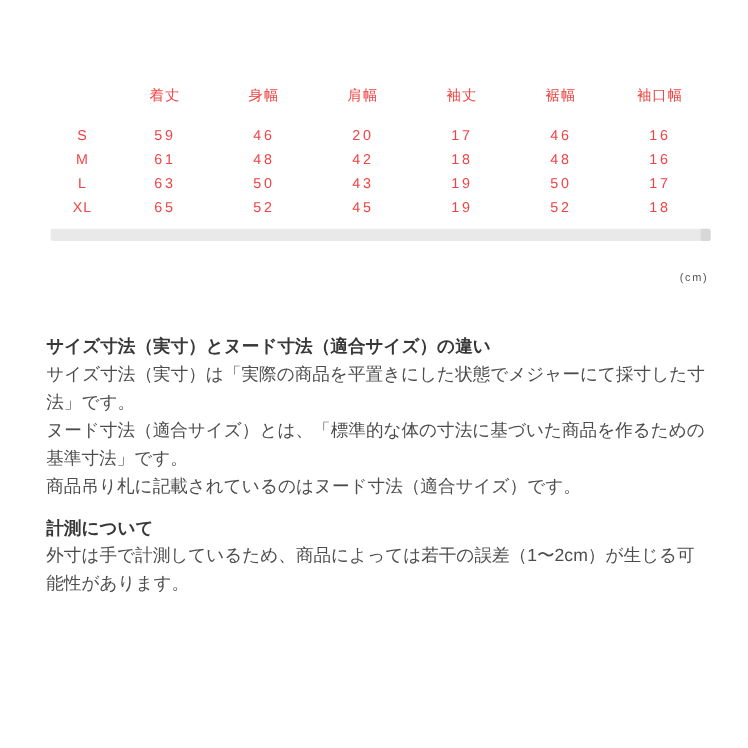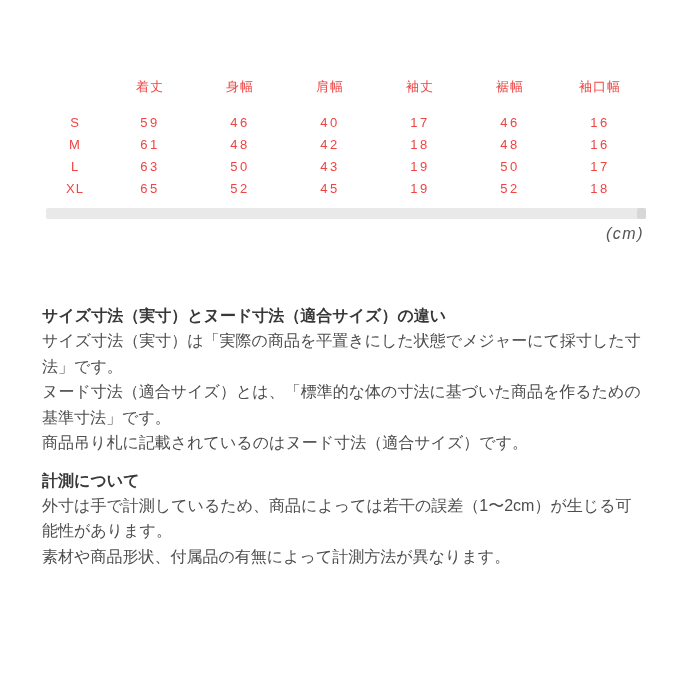--- a/index.html
+++ b/index.html
@@ -54,25 +54,24 @@
     width: 9px;
     height: 11px;
     background: #d7d7d7;
     border-radius: 2px;
   }
 
   
   .cm-label {
     position: absolute;
     right: 36px;
-    top: 225px;
-    font-size: 16px;
+    top: 247px;
+    font-size: 10px;
     letter-spacing: 1.5px;
     color: #555555;
-    font-style: italic;
   }
 
   
   .text-content {
     position: absolute;
     left: 42px;
     top: 303px;
     width: 601px;
   }
   .sec-heading {
@@ -103,21 +102,21 @@
       <div class="t-cell">袖丈</div>
       <div class="t-cell">裾幅</div>
       <div class="t-cell">袖口幅</div>
     </div>
     <div class="t-spacer"></div>
 
     <div class="t-row">
       <div class="t-cell t-size">S</div>
       <div class="t-cell t-num">59</div>
       <div class="t-cell t-num">46</div>
-      <div class="t-cell t-num">40</div>
+      <div class="t-cell t-num">20</div>
       <div class="t-cell t-num">17</div>
       <div class="t-cell t-num">46</div>
       <div class="t-cell t-num">16</div>
     </div>
 
     <div class="t-row">
       <div class="t-cell t-size">M</div>
       <div class="t-cell t-num">61</div>
       <div class="t-cell t-num">48</div>
       <div class="t-cell t-num">42</div>
@@ -157,18 +156,17 @@
     <div class="section">
       <div class="sec-heading">サイズ寸法（実寸）とヌード寸法（適合サイズ）の違い</div>
       <div class="sec-line">サイズ寸法（実寸）は「実際の商品を平置きにした状態でメジャーにて採寸した寸法」です。</div>
       <div class="sec-line">ヌード寸法（適合サイズ）とは、「標準的な体の寸法に基づいた商品を作るための基準寸法」です。</div>
       <div class="sec-line">商品吊り札に記載されているのはヌード寸法（適合サイズ）です。</div>
     </div>
 
     <div class="section section-2">
       <div class="sec-heading">計測について</div>
       <div class="sec-line">外寸は手で計測しているため、商品によっては若干の誤差（1〜2cm）が生じる可能性があります。</div>
-      <div class="sec-line">素材や商品形状、付属品の有無によって計測方法が異なります。</div>
     </div>
 
   </div>
 
 </div>
 
 </body></html>

